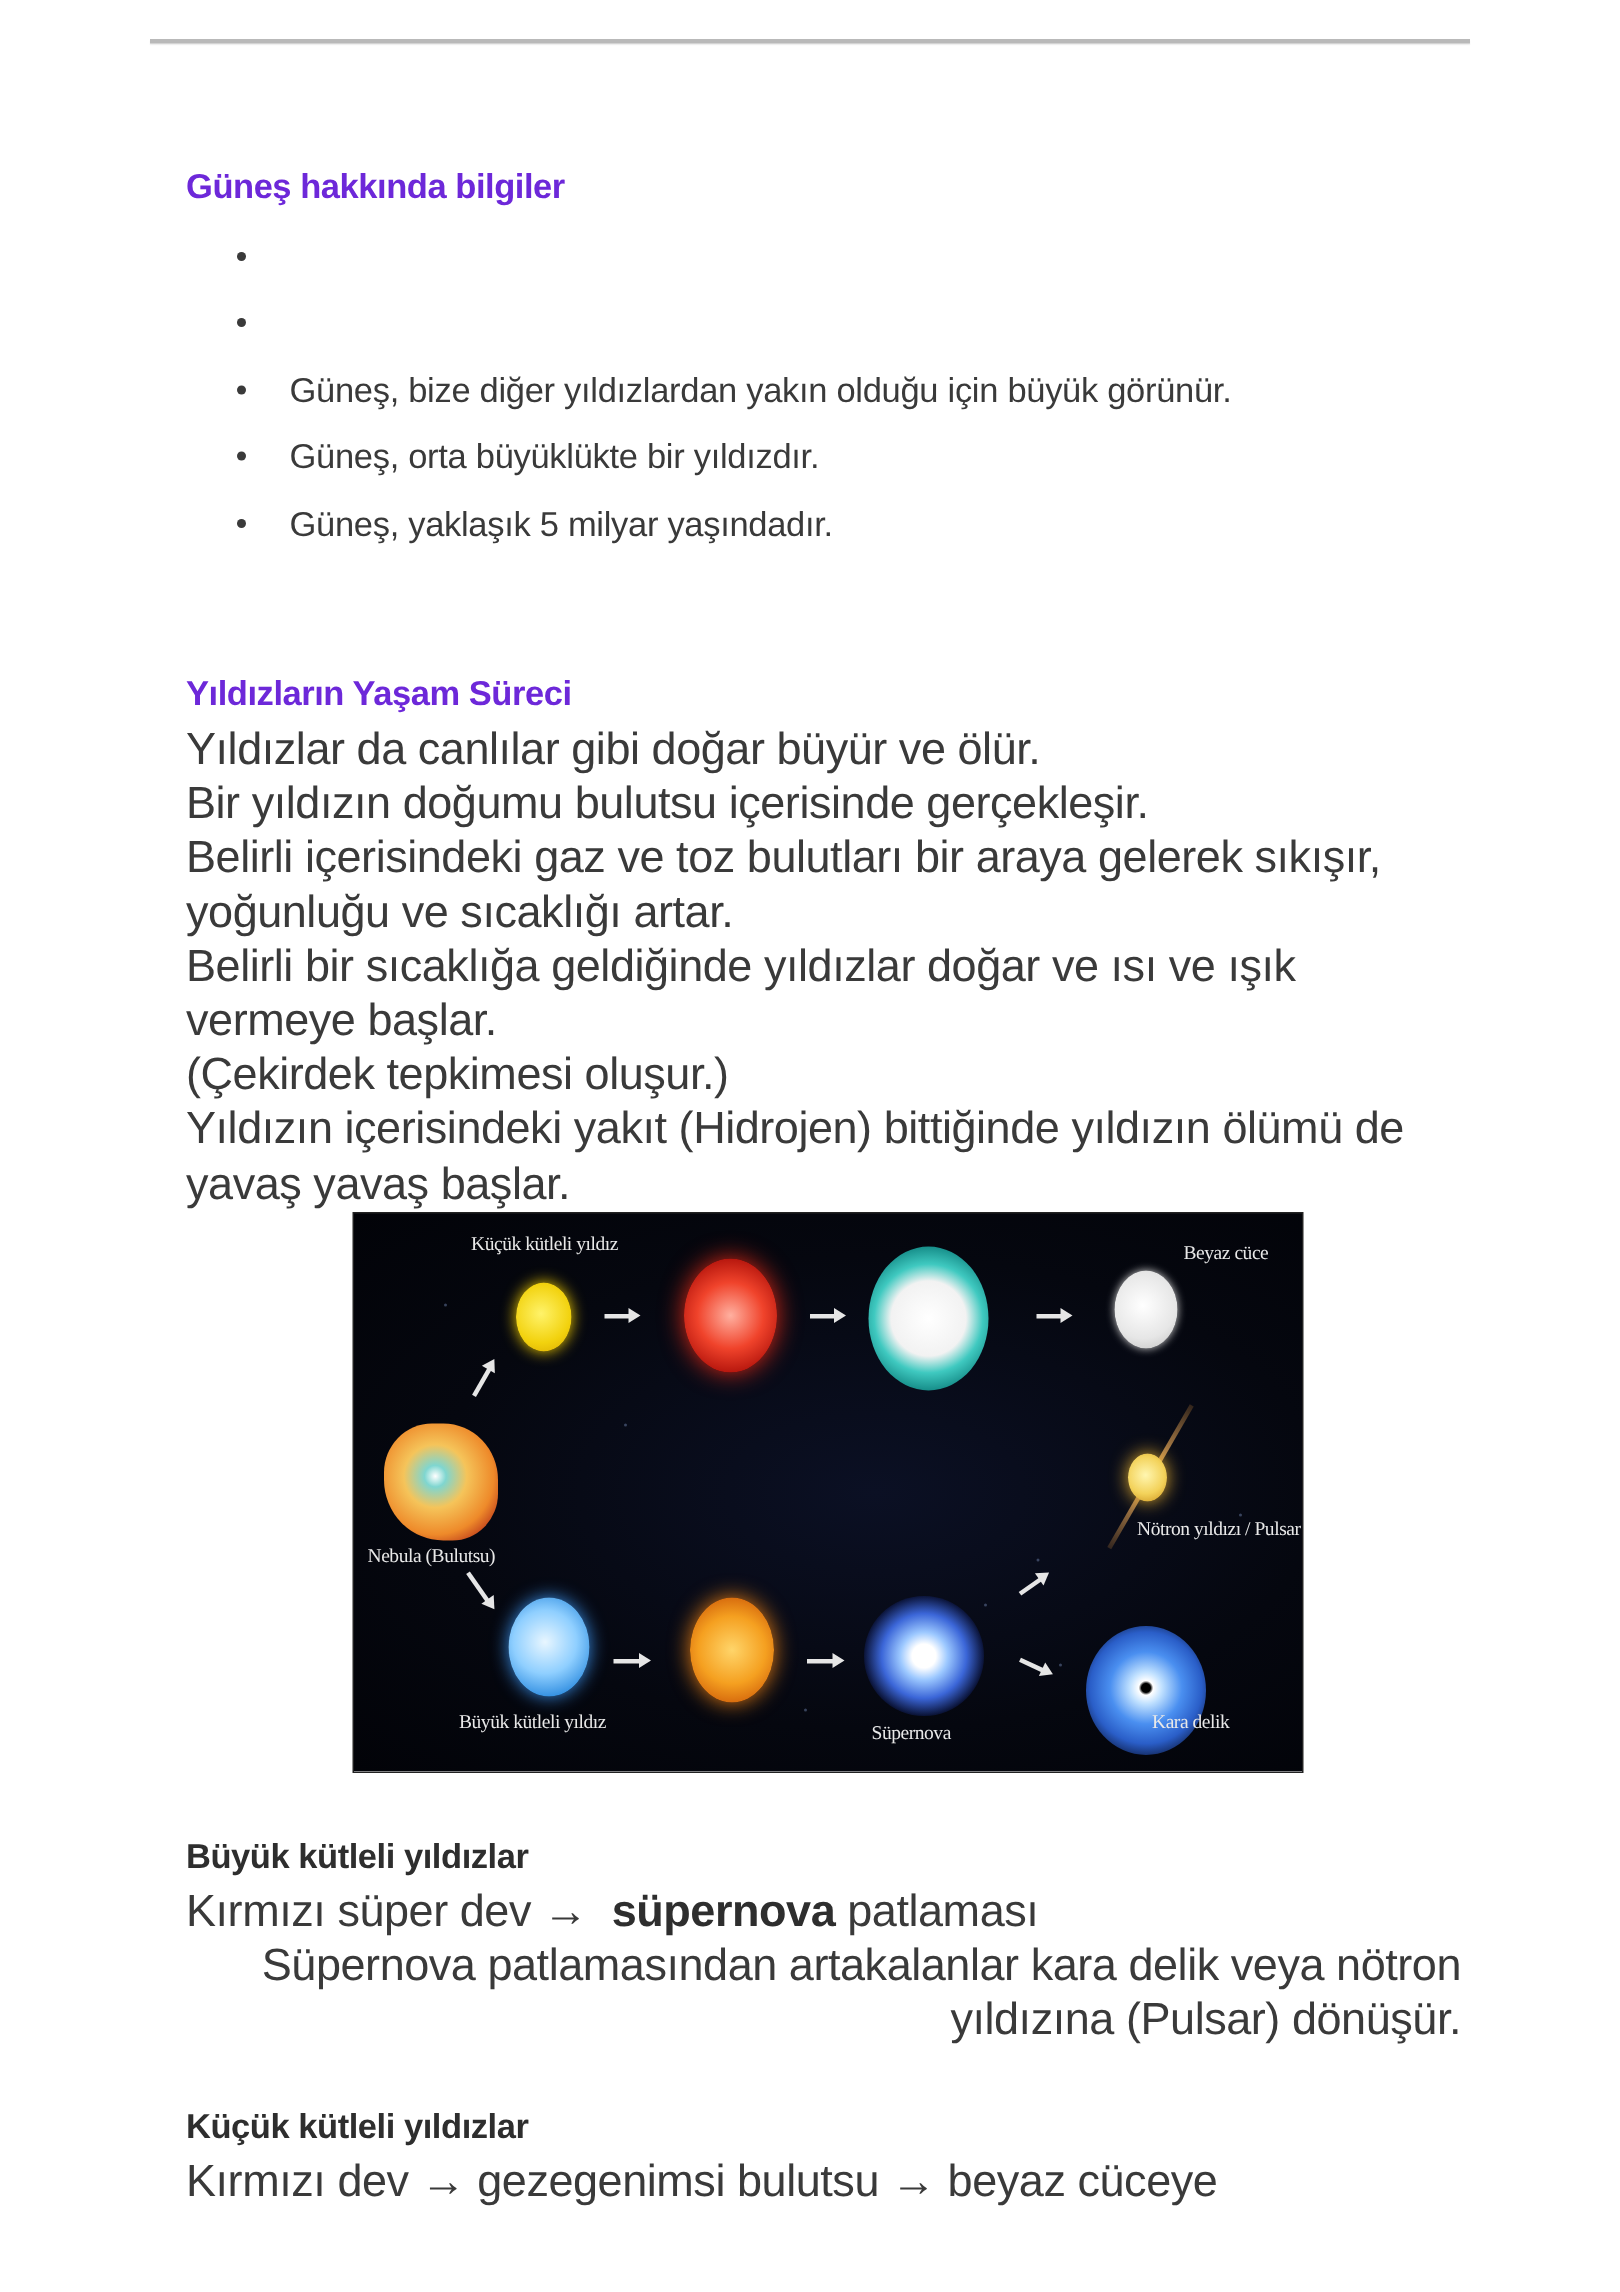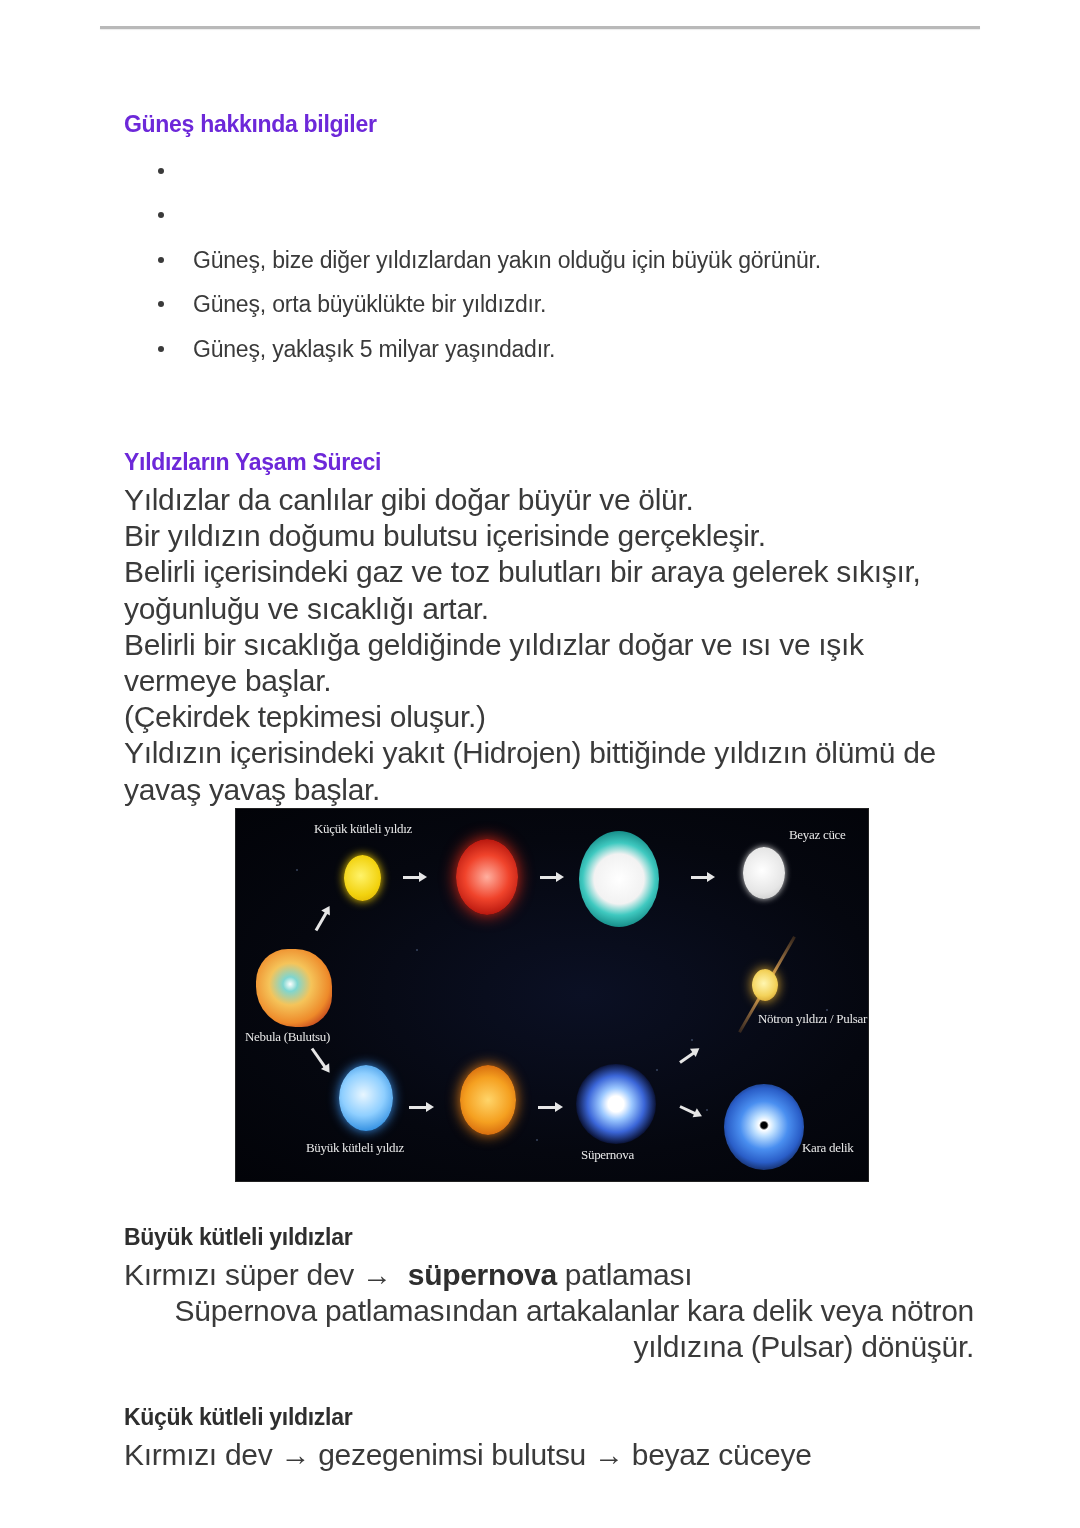--- a/index.html
+++ b/index.html
@@ -121,21 +121,21 @@
   <div class="lbl" style="left:345px;top:340px;">Süpernova</div>
 
   <div class="arrow" style="left:444px;top:252px;width:18px;transform:rotate(-35deg);"></div>
   <div class="arrow" style="left:444px;top:296px;width:18px;transform:rotate(25deg);"></div>
 
   <div style="position:absolute;left:476px;top:174px;width:110px;height:3px;background:linear-gradient(90deg,rgba(230,150,60,0.2),#f0b060,rgba(230,150,60,0.2));transform:rotate(-60deg);transform-origin:center;"></div>
   <div class="obj" style="left:516px;top:160px;width:26px;height:32px;background:radial-gradient(circle at 45% 45%,#fff6b0,#f3d25a 55%,#c98e1a);box-shadow:0 0 12px #e8b030;"></div>
   <div class="lbl" style="left:522px;top:204px;">Nötron yıldızı / Pulsar</div>
 
   <div class="obj" style="left:488px;top:275px;width:80px;height:86px;background:radial-gradient(circle at 50% 48%,#000 0%,#000 5%,#ffffff 8%,#bfe0ff 18%,#4a8ff0 40%,#2a5ec8 62%,rgba(20,40,120,0.3) 85%,rgba(0,0,0,0) 100%);"></div>
-  <div class="lbl" style="left:566px;top:333px;">Kara delik</div>
+  <div class="lbl" style="left:532px;top:333px;">Kara delik</div>
 </div>
 
 <div class="heading-dark" style="top:1224px;">Büyük kütleli yıldızlar</div>
 <div class="para" style="top:1257px; width:860px;">
   <p><span>Kırmızı süper dev →</span>&nbsp; <b>süpernova</b> <span>patlaması</span></p>
   <p style="width:850px;text-align:right;">Süpernova patlamasından artakalanlar kara delik veya nötron yıldızına (Pulsar) dönüşür.</p>
 </div>
 
 <div class="heading-dark" style="top:1404px;">Küçük kütleli yıldızlar</div>
 <div class="para" style="top:1437px;">

